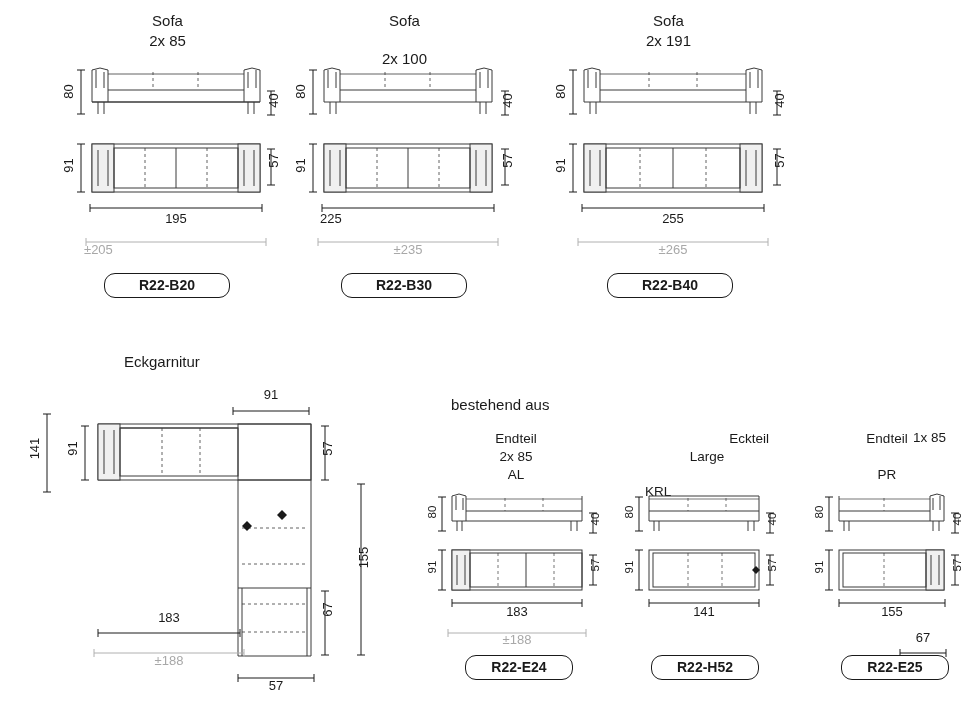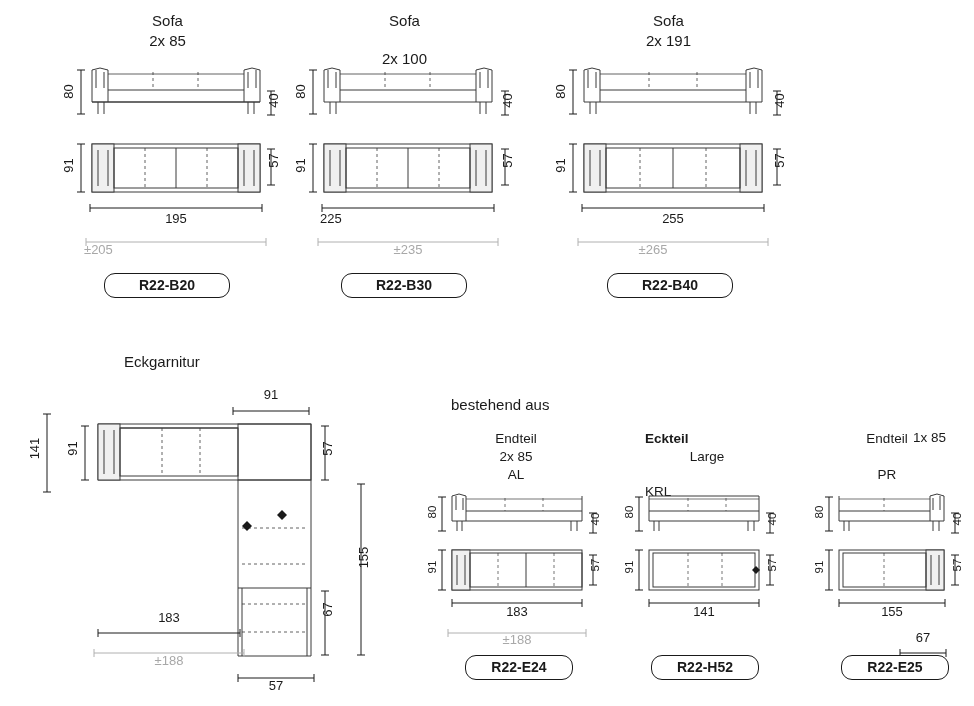--- a/index.html
+++ b/index.html
@@ -374,21 +374,21 @@
 <div class="abs dim" style="left:580px; top:211px; width:186px; text-align:center;">255</div>
 <div class="abs" style="left:576px; top:237px;">
   <svg width="194" height="10">
       <g stroke="#b0b0b0" stroke-width="1">
         <path d="M2,5 L192,5"></path>
         <path d="M2,1 L2,9"></path>
         <path d="M192,1 L192,9"></path>
       </g>
     </svg>
 </div>
-<div class="abs dim-grey" style="left:556px; top:242px; width:194px; text-align:center;">±265</div>
+<div class="abs dim-grey" style="left:576px; top:242px; width:194px; text-align:center;">±265</div>
 
 <div class="abs code-pill" style="left:607px; top:273px; width:124px;">R22-B40</div>
 
 <div class="abs label-big" style="left:98px; top:353px;margin-left:26px;">Eckgarnitur</div>
 
 <div class="abs" style="left:231px; top:406px;">
   <svg width="80" height="10">
       <g stroke="#1a1a1a" stroke-width="1">
         <path d="M2,5 L78,5"></path>
         <path d="M2,1 L2,9"></path>
@@ -613,21 +613,21 @@
       <g stroke="#b0b0b0" stroke-width="1">
         <path d="M2,5 L140,5"></path>
         <path d="M2,1 L2,9"></path>
         <path d="M140,1 L140,9"></path>
       </g>
     </svg>
 </div>
 <div class="abs dim-grey" style="left:446px; top:632px; width:142px; text-align:center;">±188</div>
 <div class="abs code-pill" style="left:465px; top:655px; width:106px;">R22-E24</div>
 
-<div class="abs label" style="left:645px; top:431px; width:124px; text-align:left;font-weight:bold;">Eckteil</div>
+<div class="abs label" style="left:645px; top:431px; width:124px; text-align:right;">Eckteil</div>
 <div class="abs label" style="left:645px; top:449px; width:124px; text-align:center;">Large</div>
 <div class="abs label" style="left:645px; top:484px; width:124px; text-align:left;">KRL</div>
 
 <div class="abs" style="left:644px; top:490px;">
 <svg width="120" height="48" viewBox="0 0 120 48">
   <g fill="none" stroke="#3a3a3a" stroke-width="1">
     <path d="M5,6 L5,31 L115,31 L115,6"></path>
     <path d="M5,6 L115,6"></path>
     <path d="M5,21 L115,21"></path>
     <path d="M10,31 L10,41 M15,31 L15,41 M104,31 L104,41 M110,31 L110,41"></path>

